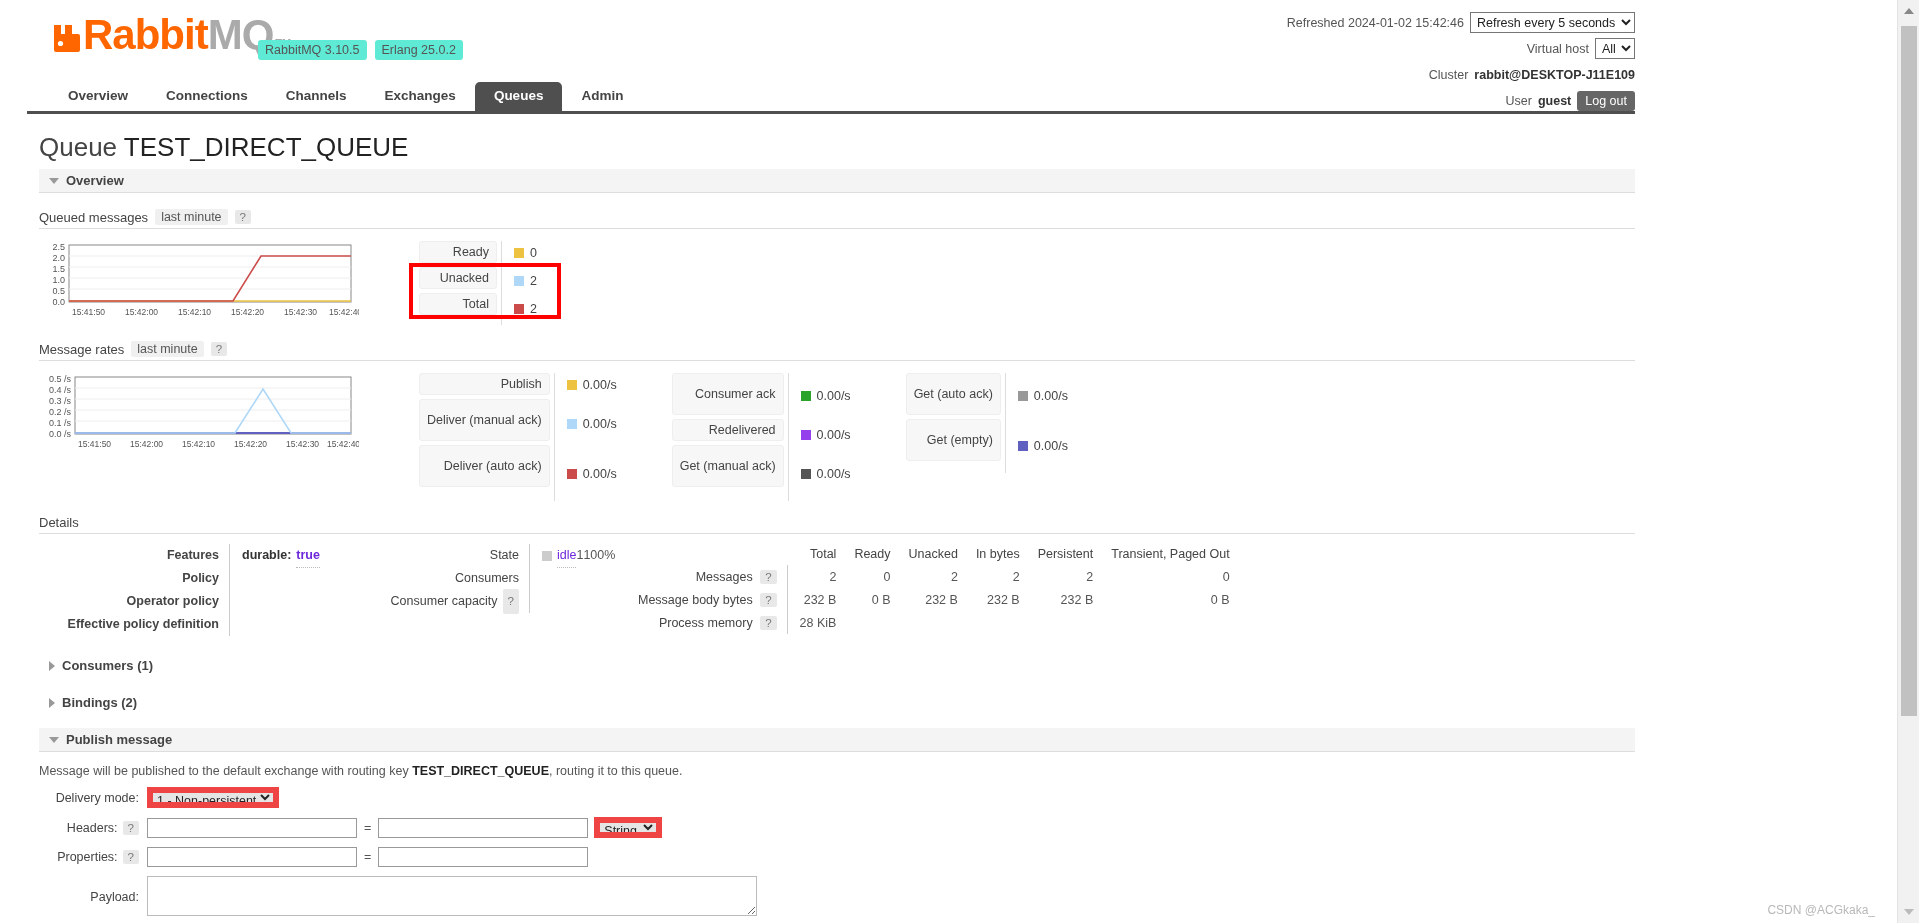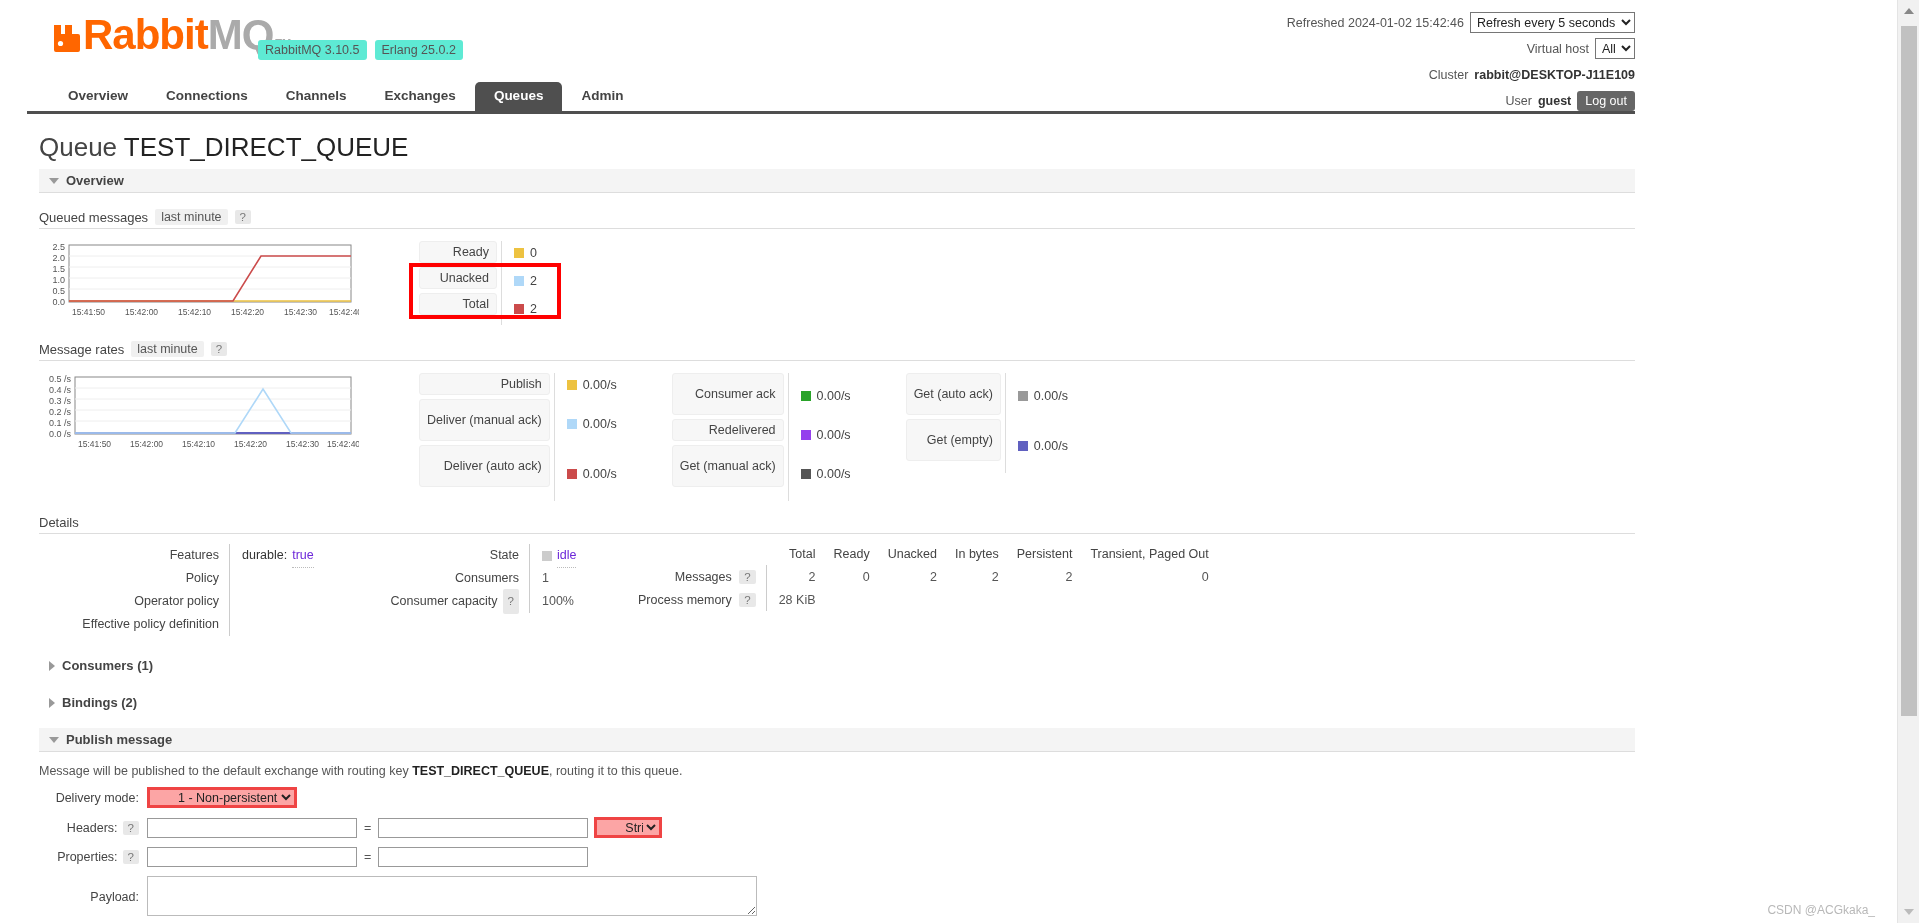--- a/index.html
+++ b/index.html
@@ -283,21 +283,21 @@
   }
   .dt-group { display: flex; }
   .dt-labels { display: flex; flex-direction: column; align-items: flex-end; }
   .dt-label {
     font-size: 12.5px; color: #444;
     height: 23px; line-height: 23px;
     white-space: nowrap;
     display: flex; align-items: center; justify-content: flex-end; gap: 5px;
   }
   .dt-values {
-    display: flex; flex-direction: column;
+    display: flex; flex-direction: row;
     border-left: 1px solid #ccc;
     padding-left: 12px; margin-left: 10px;
   }
   .dt-value {
     font-size: 12.5px; color: #555;
     height: 23px; line-height: 23px;
     white-space: nowrap;
     display: flex; align-items: center; gap: 5px;
   }
   .dt-value .key { color: #333; font-size: 12.5px; }
@@ -341,25 +341,24 @@
     height: 20px;
     font-family: "Liberation Sans", sans-serif;
     font-size: 12.5px;
     background: #fff;
     padding: 0 3px;
   }
   .eq { margin: 0 7px; font-size: 12.5px; color: #555; }
   .sel {
     font-family: "Liberation Sans", sans-serif;
     font-size: 12.5px;
-    border: 3px solid #ef4444;
-    background: #fca5a5;
+    border: 6px solid #ef4444;
+    background: #e5e5e5;
     color: #222;
     height: 21px;
-    padding-left: 24px;
   }
   .payload-area {
     border: 1px solid #bbb;
     background: #fff;
     width: 610px;
     height: 40px;
   }
   .watermark {
     position: absolute;
     right: 44px; bottom: 6px;
@@ -600,21 +599,21 @@
           </div>
         </div>
       </div>
 
       <div class="sub-head" style="margin-top:14px;">
         <span>Details</span>
       </div>
 
       <div class="details-wrap">
 
-        <div class="dt-group" style="width:330px;">
+        <div class="dt-group" style="width:330px;font-weight:bold;">
           <div class="dt-labels" style="width:180px;">
             <div class="dt-label">Features</div>
             <div class="dt-label">Policy</div>
             <div class="dt-label">Operator policy</div>
             <div class="dt-label">Effective policy definition</div>
           </div>
           <div class="dt-values" style="min-width:120px;">
             <div class="dt-value">
               <span class="key">durable:</span>
               <span class="dotted">true</span>
@@ -664,20 +663,32 @@
               </td>
               <td class="firstdata">2</td>
               <td>0</td>
               <td>2</td>
               <td>2</td>
               <td>2</td>
               <td>0</td>
             </tr>
             <tr>
               <td class="rowlbl">
+                <span>Message body bytes</span>
+                <span class="qmark">?</span>
+              </td>
+              <td class="firstdata">232 B</td>
+              <td>0 B</td>
+              <td>232 B</td>
+              <td>232 B</td>
+              <td>232 B</td>
+              <td>0 B</td>
+            </tr>
+            <tr>
+              <td class="rowlbl">
                 <span>Process memory</span>
                 <span class="qmark">?</span>
               </td>
               <td class="firstdata">28 KiB</td>
               <td></td>
               <td></td>
               <td></td>
               <td></td>
               <td></td>
             </tr>

